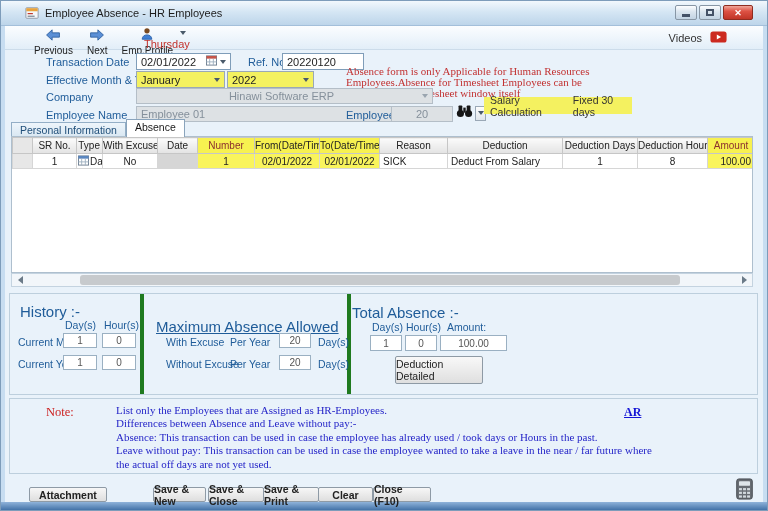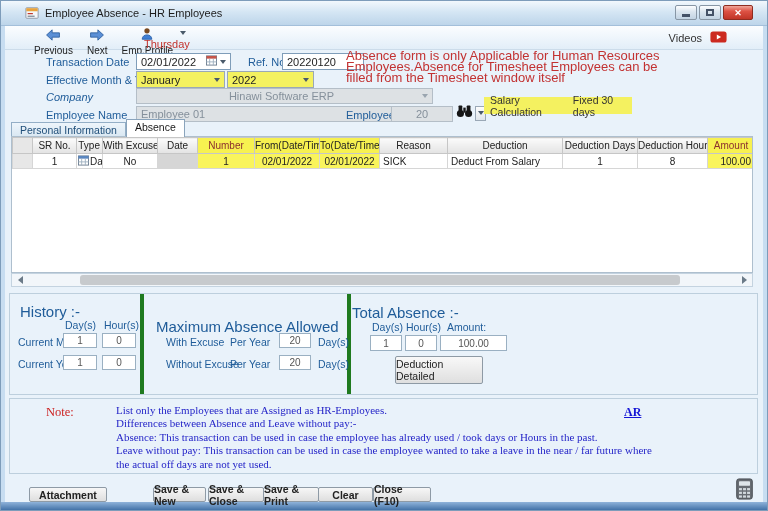--- a/index.html
+++ b/index.html
@@ -46,21 +46,21 @@
   .videos-label { font-size:11px; color:#333; }
 
   
   .lbl { position:absolute; font-size:11px; color:#1f5c99; }
   .field { position:absolute; background:#fff; border:1px solid #7f9db9; font-size:11px; color:#222;
     display:flex; align-items:center; padding:0 4px; }
   .dd { justify-content:space-between; }
   .dd.yellow { background:#f4f160; border-color:#9aa8b6; }
   .dd.disabled, .field.disabled { background:#dde1e4; color:#85909b; border-color:#b4bec7; }
   .center-txt { justify-content:center; }
-  .warning { position:absolute; left:341px; top:24px; font-size:13px; line-height:11px; color:#c23232; }
+  .warning { position:absolute; left:341px; top:40px; font-size:11px; line-height:11px; color:#c23232;font-family:Liberation Serif, serif; }
   .salary-box { position:absolute; left:479px; top:71px; width:148px; height:17px; background:#f4f160;
     display:flex; align-items:center; font-size:10.5px; color:#333; padding:0 6px; gap:14px; }
   .binoc-group { position:absolute; left:451px; top:78px; display:flex; align-items:center; gap:2px; }
   .binoc-dd { width:11px; height:15px; border:1px solid #9aa8b6; background:linear-gradient(#fdfdfd,#dfe5ea);
     display:flex; align-items:center; justify-content:center; }
 
   
   .tabbar { position:absolute; left:6px; top:93px; height:18px; display:flex; align-items:flex-end; }
   .tab { font-size:10.5px; padding:1px 8px 2px 8px; border:1px solid #93aec6; border-bottom:none;
     background:linear-gradient(#eef5fb,#d9e7f2); color:#1f4e79; height:15px; }
@@ -218,21 +218,21 @@
       <span>2022</span>
       <span class="caret"></span>
     </div>
 
     <div class="warning">
       <div>Absence form is only Applicable for Human Resources</div>
       <div>Employees.Absence for Timesheet Employees can be</div>
       <div>filled from the Timesheet window itself</div>
     </div>
 
-    <span class="lbl" style="left:41px; top:65px;font-style:italic;">Company</span>
+    <span class="lbl" style="left:41px; top:65px;">Company</span>
     <div class="field dd disabled" style="left:131px; top:62px; width:297px; height:16px;">
       <span style="flex:1; text-align:center;">Hinawi Software ERP</span>
       <span class="caret" style="border-top-color:#9aa5af;"></span>
     </div>
 
     <span class="lbl" style="left:41px; top:83px;">Employee Name</span>
     <div class="field dd disabled" style="left:131px; top:80px; width:297px; height:16px;">
       <span>Employee 01</span>
       <span class="caret" style="border-top-color:#9aa5af;"></span>
     </div>
@@ -350,21 +350,21 @@
       <span class="p-title" style="left:10px; top:9px;">History :-</span>
       <span class="p-lbl" style="left:55px; top:25px;">Day(s)</span>
       <span class="p-lbl" style="left:94px; top:25px;">Hour(s)</span>
       <span class="p-lbl" style="left:8px; top:42px;">Current Month</span>
       <div class="p-field" style="left:53px; top:39px; width:34px;">1</div>
       <div class="p-field" style="left:92px; top:39px; width:34px;">0</div>
       <span class="p-lbl" style="left:8px; top:64px;">Current Year</span>
       <div class="p-field" style="left:53px; top:61px; width:34px;">1</div>
       <div class="p-field" style="left:92px; top:61px; width:34px;">0</div>
 
-      <span class="p-title" style="left:146px; top:24px;">Maximum Absence Allowed</span>
+      <span class="p-title" style="left:146px; top:24px;text-decoration:underline;">Maximum Absence Allowed</span>
       <span class="p-lbl" style="left:156px; top:42px;">With Excuse</span>
       <span class="p-lbl" style="left:220px; top:42px;">Per Year</span>
       <div class="p-field" style="left:269px; top:39px; width:32px;">20</div>
       <span class="p-lbl" style="left:308px; top:42px;">Day(s)</span>
       <span class="p-lbl" style="left:156px; top:64px;">Without Excuse</span>
       <span class="p-lbl" style="left:220px; top:64px;">Per Year</span>
       <div class="p-field" style="left:269px; top:61px; width:32px;">20</div>
       <span class="p-lbl" style="left:308px; top:64px;">Day(s)</span>
 
       <span class="p-title" style="left:342px; top:10px;">Total Absence :-</span>

